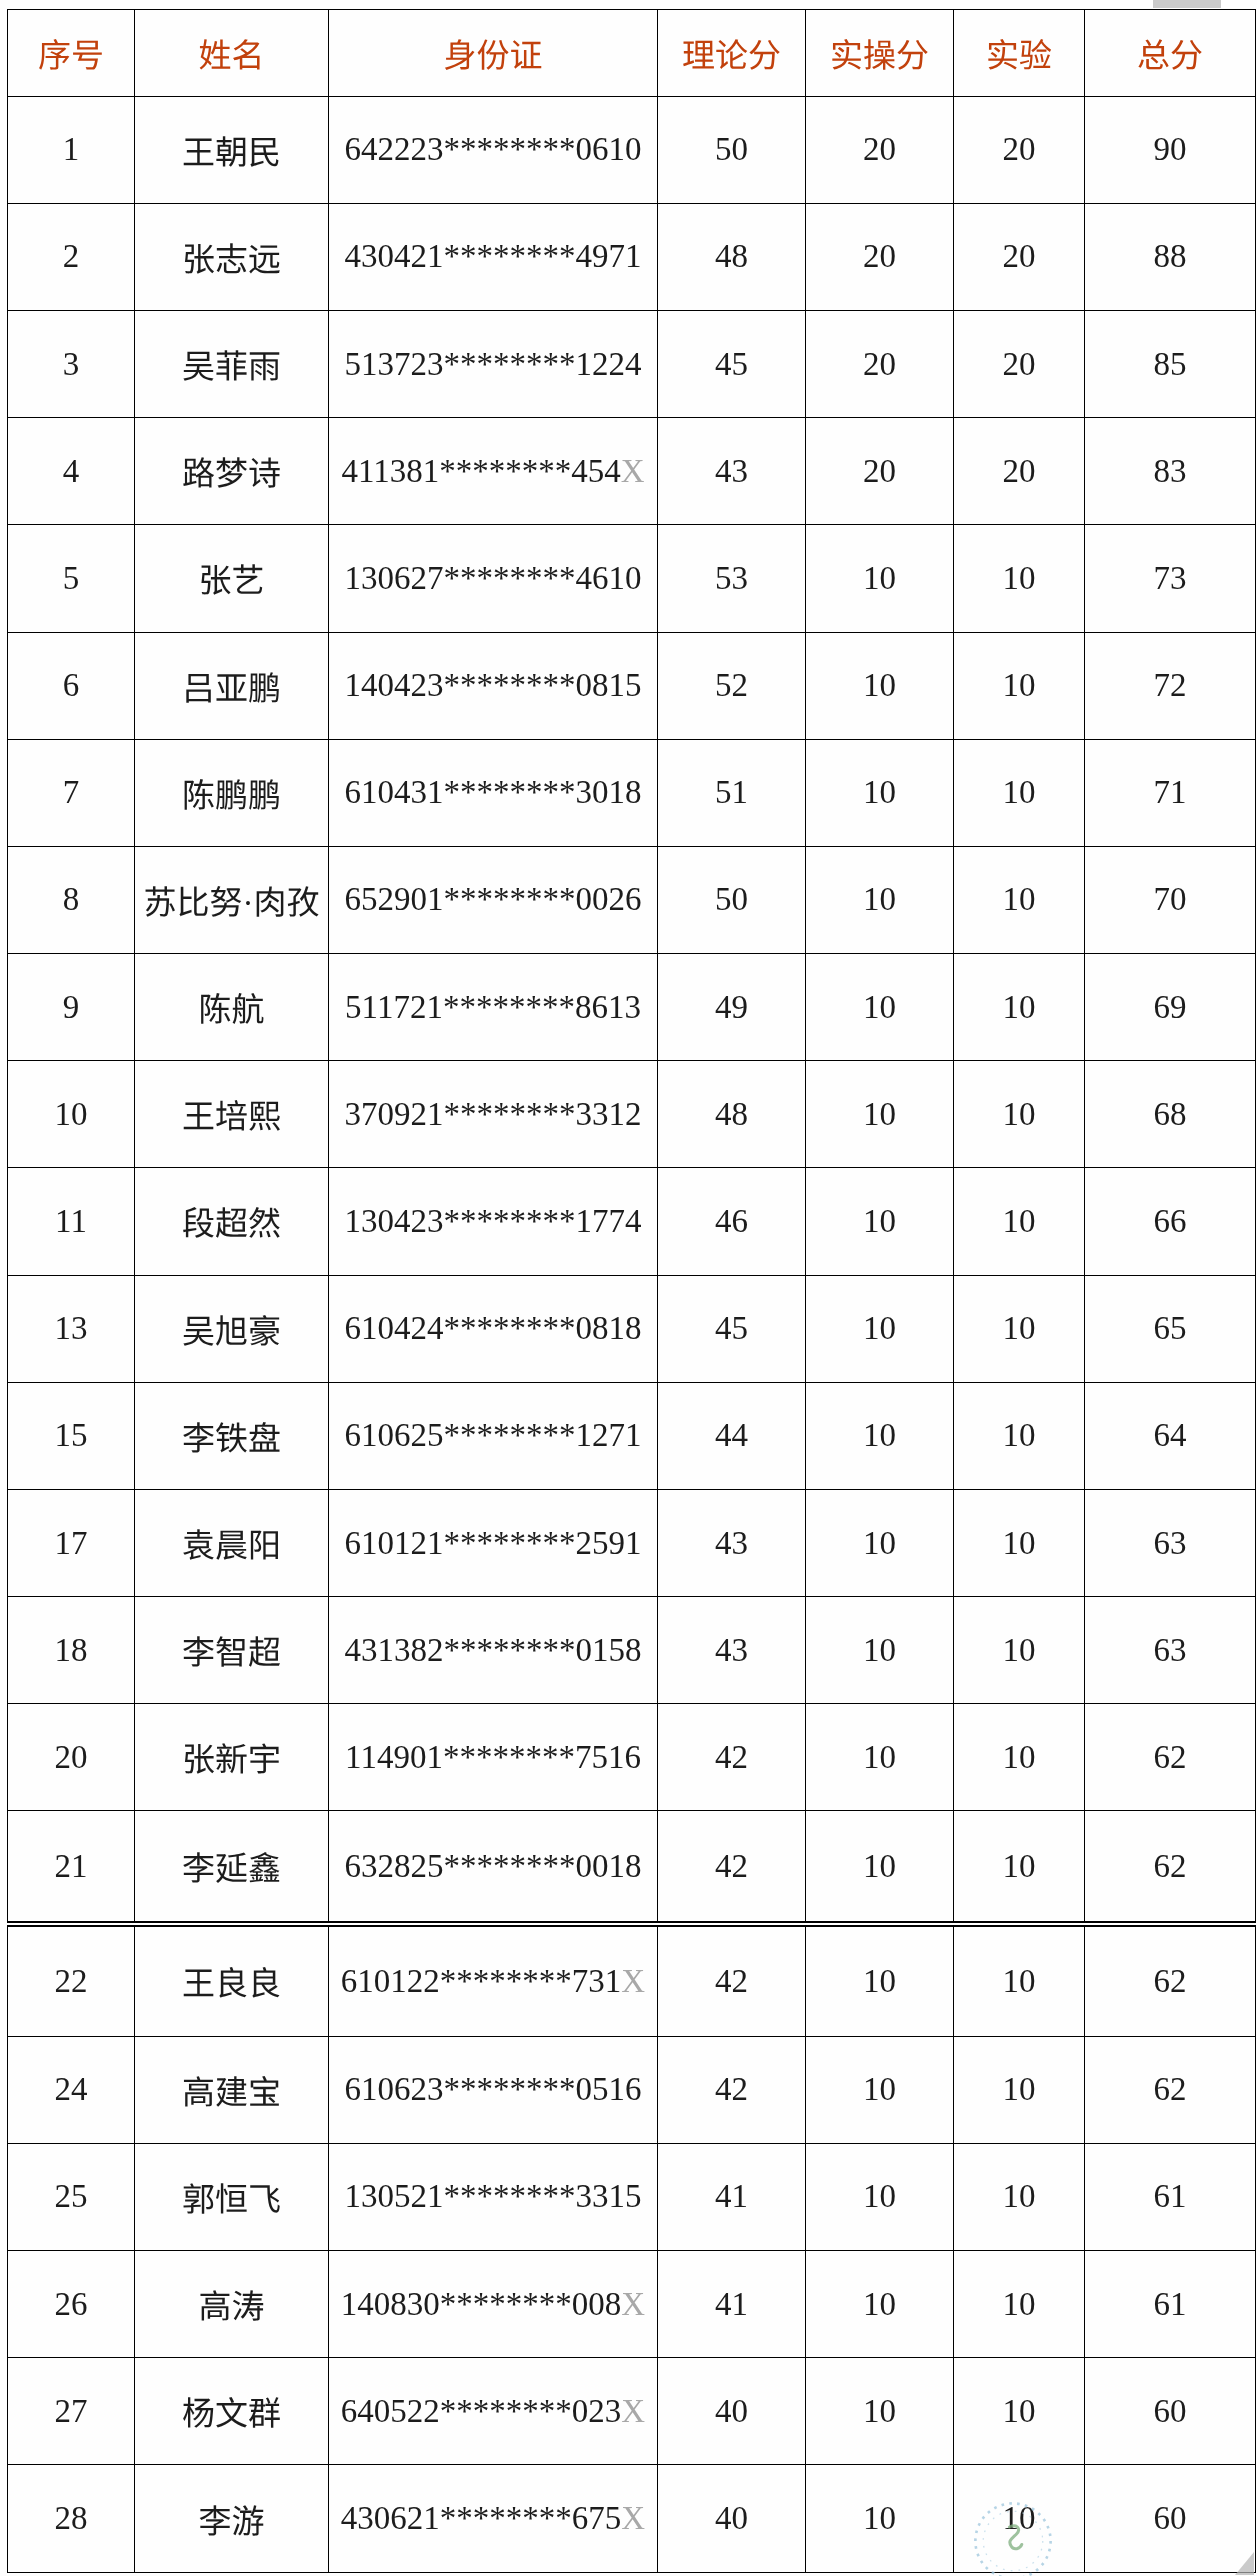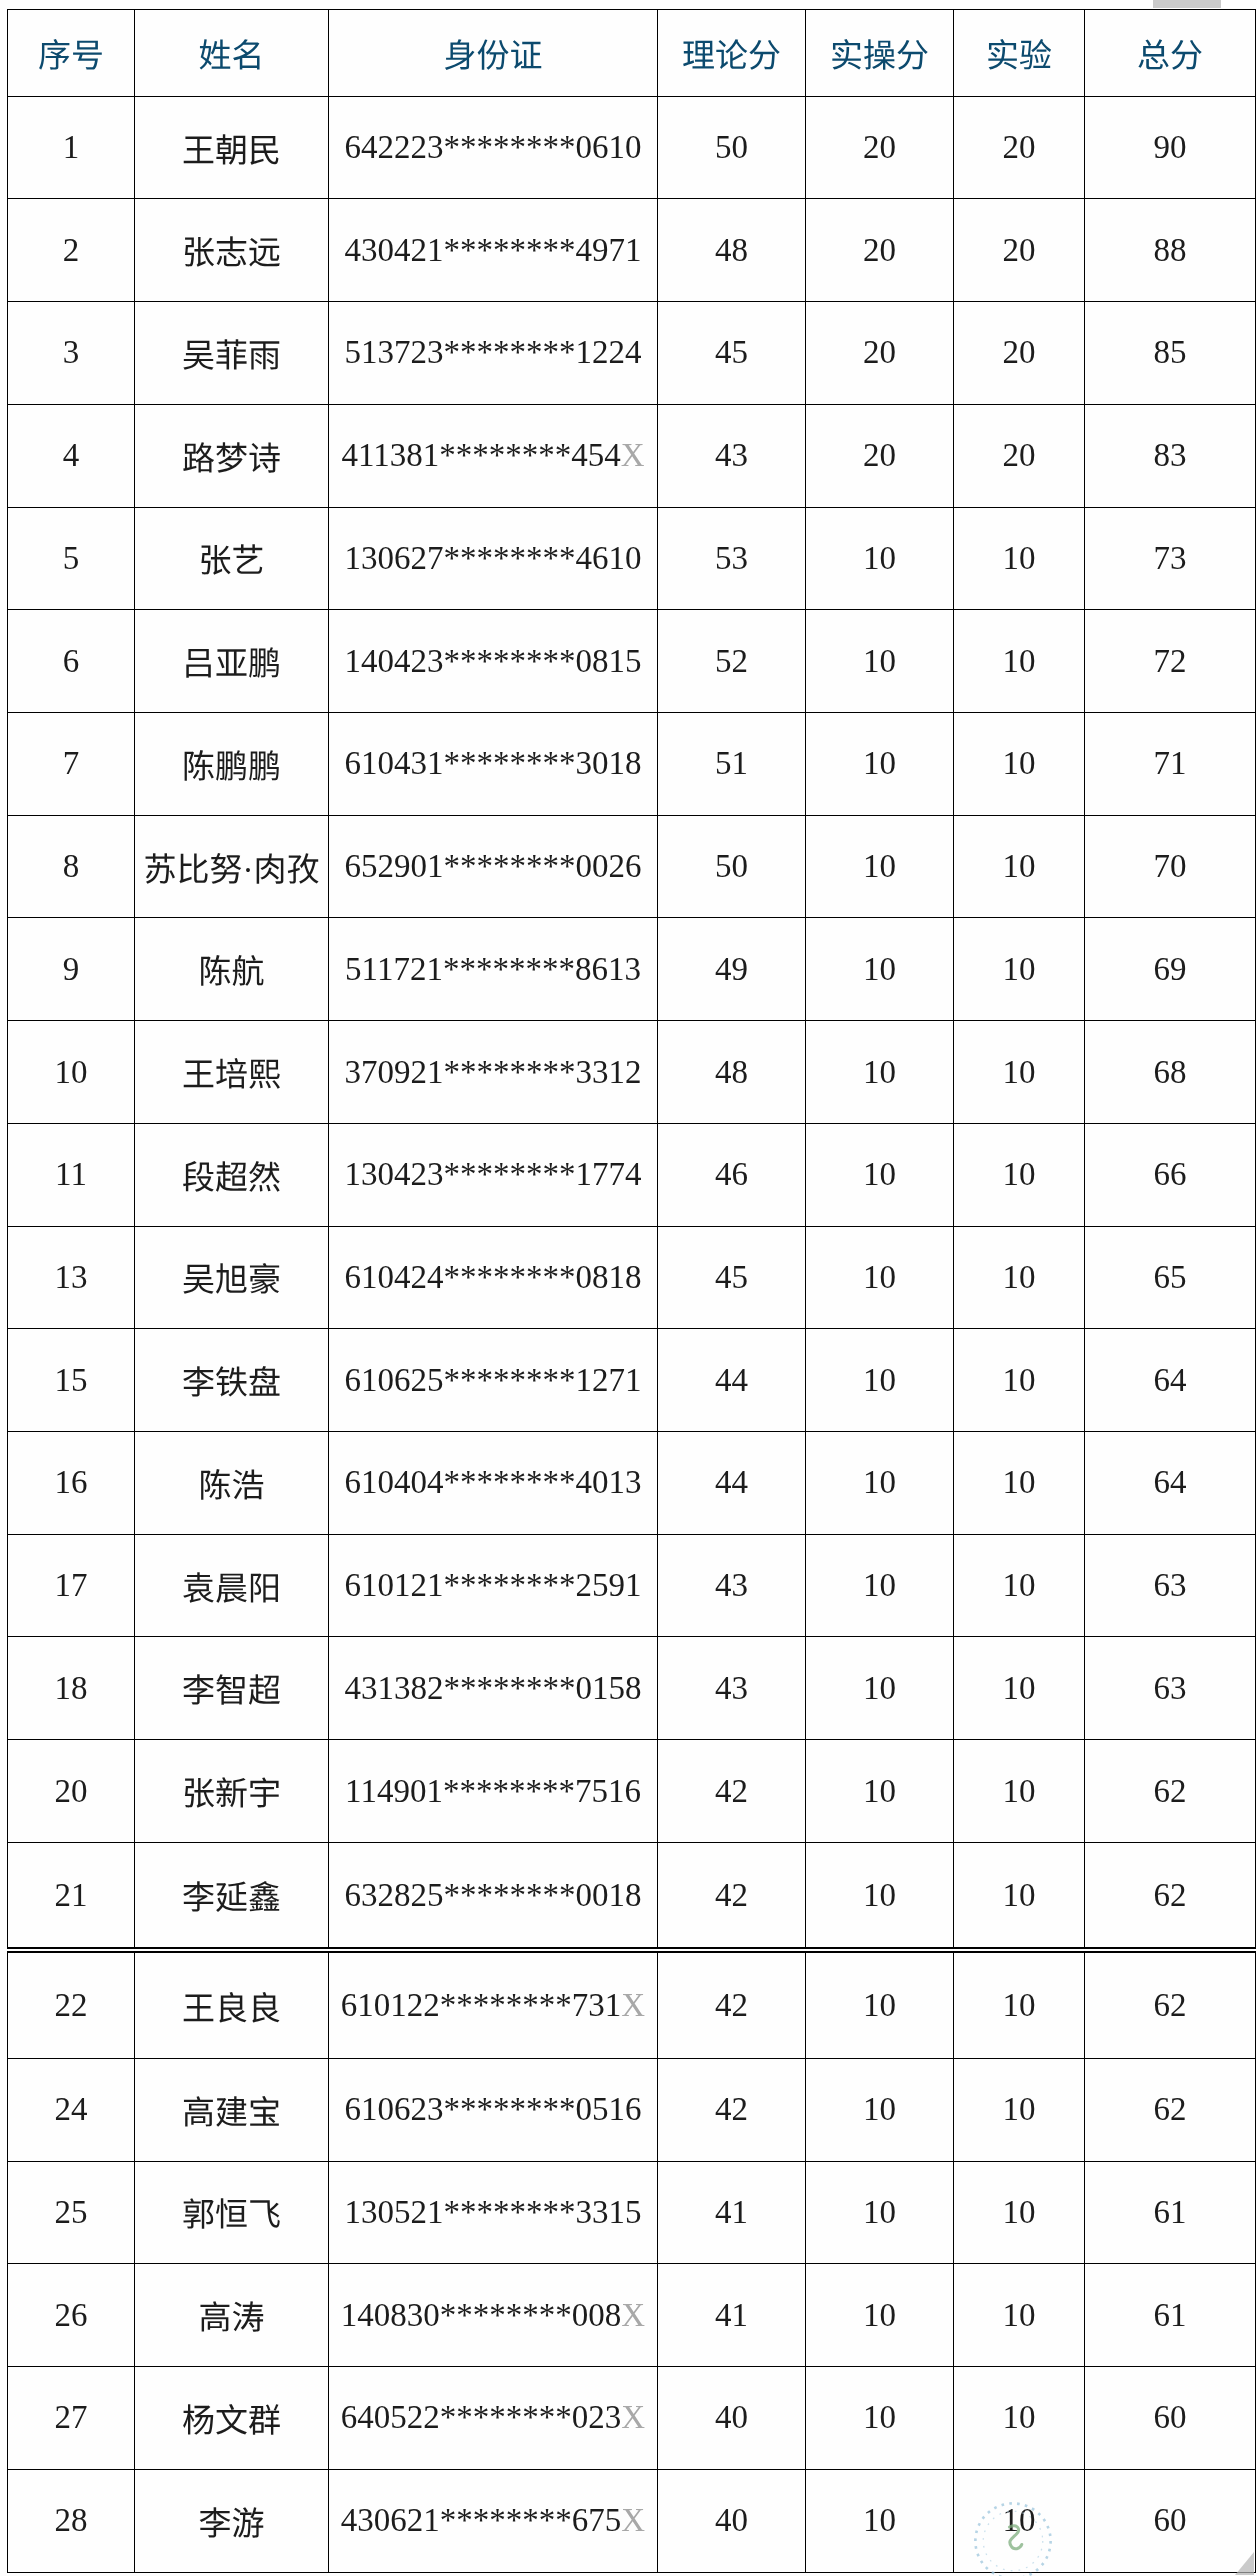--- a/index.html
+++ b/index.html
@@ -33,21 +33,21 @@
     font-size: 33px;
     font-weight: normal;
     padding: 0;
     white-space: nowrap;
     overflow: hidden;
   }
   table.score-table thead tr {
     height: 87px;
   }
   table.score-table th {
-    color: #0c4a6e;
+    color: #c2410c;
   }
   table.score-table td {
     color: #1c1c1c;
   }
   
   tr.page-break td {
     border-top: 6.1px double #000000;
   }
   .lx {
     color: #a8a8a8;
@@ -222,29 +222,20 @@
         <tr>
           <td>15</td>
           <td>李铁盘</td>
           <td>610625********1271</td>
           <td>44</td>
           <td>10</td>
           <td>10</td>
           <td>64</td>
         </tr>
         <tr>
-          <td>16</td>
-          <td>陈浩</td>
-          <td>610404********4013</td>
-          <td>44</td>
-          <td>10</td>
-          <td>10</td>
-          <td>64</td>
-        </tr>
-        <tr>
           <td>17</td>
           <td>袁晨阳</td>
           <td>610121********2591</td>
           <td>43</td>
           <td>10</td>
           <td>10</td>
           <td>63</td>
         </tr>
         <tr>
           <td>18</td>

